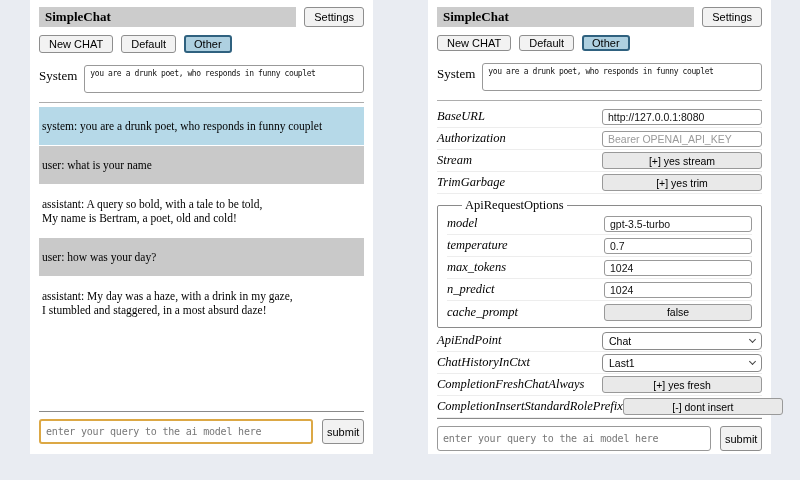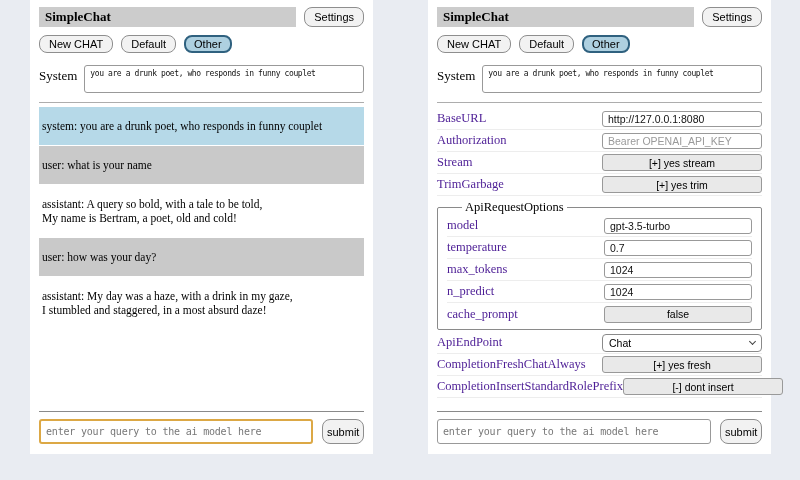--- a/index.html
+++ b/index.html
@@ -19,21 +19,21 @@
   #right-panel { left:428px; }
 
   
   .header { display:flex; gap:8px; align-items:stretch; }
   .titlebar {
     flex:1; background: var(--titlebar-bg, #cccccc);
     font-weight:bold; font-size:13px; padding:2px 6px; color:#000;
   }
   .btn {
     font-family:"Liberation Sans", sans-serif; font-size:11px; color:#000;
-    background:#f2f2f2; border:1px solid #8e8e8e; border-radius:8px;
+    background:#f2f2f2; border:1px solid #8e8e8e; border-radius:3px;
     padding:1px 9px; cursor:pointer; white-space:nowrap;
   }
   .btn.selected {
     background: var(--selected-button-bg, #aed0e0);
     border:2px solid var(--selected-button-border, #2f617f);
     padding:0 8px;
   }
 
   
   .mode-row { display:flex; gap:8px; margin-top:8px; height:18px; }
@@ -68,21 +68,21 @@
   .query-input.focused { border:2px solid var(--query-focus-border, #dca845); }
   .query-input::placeholder { color:#777; opacity:1; }
   .submit-btn { width:42px; padding:1px 4px; }
 
   
   .settings { margin-top:2px; }
   .srow {
     display:flex; align-items:center; justify-content:space-between;
     height:22px; border-bottom:1px solid #ededed; font-size:12.5px;
   }
-  .slabel { color:#4c1d95; }
+  .slabel { color:#000000;font-style:italic; }
   .ctl { width:160px; flex:0 0 160px; }
   .fieldset .ctl { width:148px; flex:0 0 148px; }
   input.ctl {
     border:1px solid #999; border-radius:3px; height:16px;
     font-family:"Liberation Sans", sans-serif; font-size:10.5px; padding:0 5px; color:#111;
     outline:none;
   }
   input.ctl::placeholder { color:#9a9a9a; opacity:1; }
   button.ctl {
     background:#e9e9e9; border:1px solid #999; border-radius:3px; height:17px;
@@ -214,20 +214,27 @@
     </fieldset>
 
     <div class="srow">
       <span class="slabel">ApiEndPoint</span>
       <div class="ctl select">
         <span>Chat</span>
         <span class="chev"></span>
       </div>
     </div>
 
+    <div class="srow">
+      <span class="slabel">ChatHistoryInCtxt</span>
+      <div class="ctl select">
+        <span>Last1</span>
+        <span class="chev"></span>
+      </div>
+    </div>
 
     <div class="srow">
       <span class="slabel">CompletionFreshChatAlways</span>
       <button class="ctl">[+] yes fresh</button>
     </div>
 
     <div class="srow">
       <span class="slabel">CompletionInsertStandardRolePrefix</span>
       <button class="ctl">[-] dont insert</button>
     </div>

